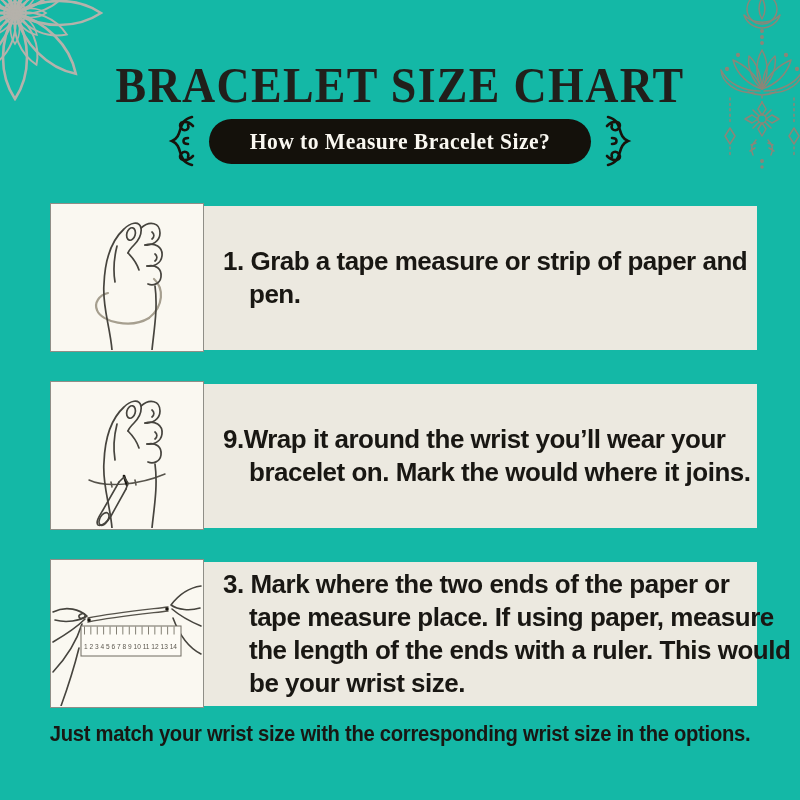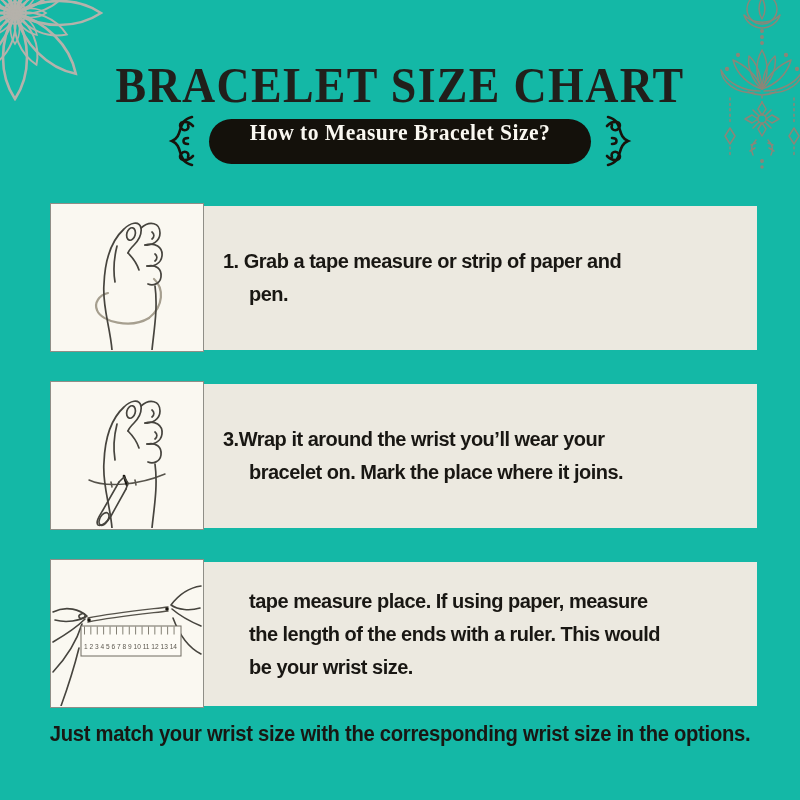--- a/index.html
+++ b/index.html
@@ -17,42 +17,42 @@
     transform:translateX(-50%) scaleX(0.9);
     font-family:"Liberation Serif",serif;font-weight:700;
     font-size:51px;letter-spacing:1.5px;white-space:nowrap;color:#211f1b;
   }
   
   .badge-row{
     position:absolute;top:112px;left:0;width:800px;height:58px;
     display:flex;align-items:center;justify-content:center;gap:10px;
   }
   .badge{
-    display:inline-flex;justify-content:center;
+    display:inline-flex;align-items:center;justify-content:center;
     height:45px;border-radius:23px;background:#14110b;padding:0 24px;
   }
   .badge span{
     display:inline-block;transform:scaleX(0.9);white-space:nowrap;
     font-family:"Liberation Serif",serif;font-weight:700;font-size:24px;
     letter-spacing:0.5px;color:#faf8f1;
   }
   .flourish.right{transform:scaleX(-1);}
   
   .steps{position:absolute;left:50px;top:206px;width:707px;}
   .step-row{position:relative;height:144px;margin-bottom:34px;background:#ece9e0;}
   .step-figure{
     position:absolute;left:0;top:-3px;width:154px;height:149px;
     box-sizing:border-box;background:#faf8f1;border:1px solid #8f8e87;
   }
   .step-text{
     margin-left:154px;height:144px;padding-left:19px;padding-right:4px;
     display:flex;flex-direction:column;justify-content:center;
   }
   .step-line{
-    font-size:20px;line-height:33px;font-weight:700;letter-spacing:-0.5px;
+    font-size:26px;line-height:33px;font-weight:700;letter-spacing:-0.5px;
     color:#191713;white-space:nowrap;
   }
   .step-line.cont{padding-left:26px;}
   
   .footer{
     position:absolute;top:722px;left:50%;
     transform:translateX(-50%) scaleX(0.94);white-space:nowrap;
     font-size:21.5px;font-weight:700;letter-spacing:-0.3px;color:#191713;
   }
 </style>
@@ -224,22 +224,22 @@
           </g>
           <path d="M73,94 l3,9" stroke="#14110b" stroke-width="2.6" stroke-linecap="round"></path>
           <g fill="none" stroke="#46443e" stroke-width="1.6" stroke-linejoin="round" stroke-linecap="round">
             <path d="M68,100 L52,128 C49,133 44,140 47,143 C51,145 57,139 60,134 L75,107"></path>
             <path d="M68,100 L73,95 L77,101 L75,107"></path>
             <ellipse cx="53" cy="137" rx="4" ry="7" transform="rotate(32 53 137)"></ellipse>
           </g>
         </svg>
       </div>
       <div class="step-text">
-        <div class="step-line">3.Wrap it around the wrist you’ll wear your</div>
-        <div class="step-line cont">bracelet on. Mark the place where it joins.</div>
+        <div class="step-line">9.Wrap it around the wrist you’ll wear your</div>
+        <div class="step-line cont">bracelet on. Mark the would where it joins.</div>
       </div>
     </div>
 
     <div class="step-row">
       <div class="step-figure">
         <svg width="152" height="146" viewBox="0 0 152 146">
           <g fill="none" stroke="#46443e" stroke-width="1.6" stroke-linecap="round" stroke-linejoin="round">
             <path d="M2,52 C16,45 29,50 36,56 C29,61 15,63 4,60"></path>
             <ellipse cx="31" cy="56" rx="2.2" ry="3.2" transform="rotate(70 31 56)"></ellipse>
             <path d="M2,82 C14,75 27,66 34,59"></path>
@@ -254,20 +254,21 @@
             <path d="M37,62 C62,57 92,54 117,51"></path>
           </g>
           <circle cx="38" cy="60" r="1.8" fill="#17140e"></circle>
           <circle cx="116" cy="49" r="1.8" fill="#17140e"></circle>
           <rect x="30" y="66" width="100" height="30" fill="#fdfbf5" stroke="#6e6a60"></rect>
           <line x1="33" y1="70.5" x2="129" y2="70.5" stroke="#767266" stroke-width="8" stroke-dasharray="0.9,5.5"></line>
           <text x="33" y="89" font-size="6.5" fill="#5b574e" font-family="Liberation Sans, sans-serif" textLength="93" lengthAdjust="spacingAndGlyphs">1 2 3 4 5 6 7 8 9 10 11 12 13 14</text>
         </svg>
       </div>
       <div class="step-text">
+        <div class="step-line">3. Mark where the two ends of the paper or</div>
         <div class="step-line cont">tape measure place. If using paper, measure</div>
         <div class="step-line cont">the length of the ends with a ruler. This would</div>
         <div class="step-line cont">be your wrist size.</div>
       </div>
     </div>
 
   </div>
 
   <div class="footer">Just match your wrist size with the corresponding wrist size in the options.</div>
 

